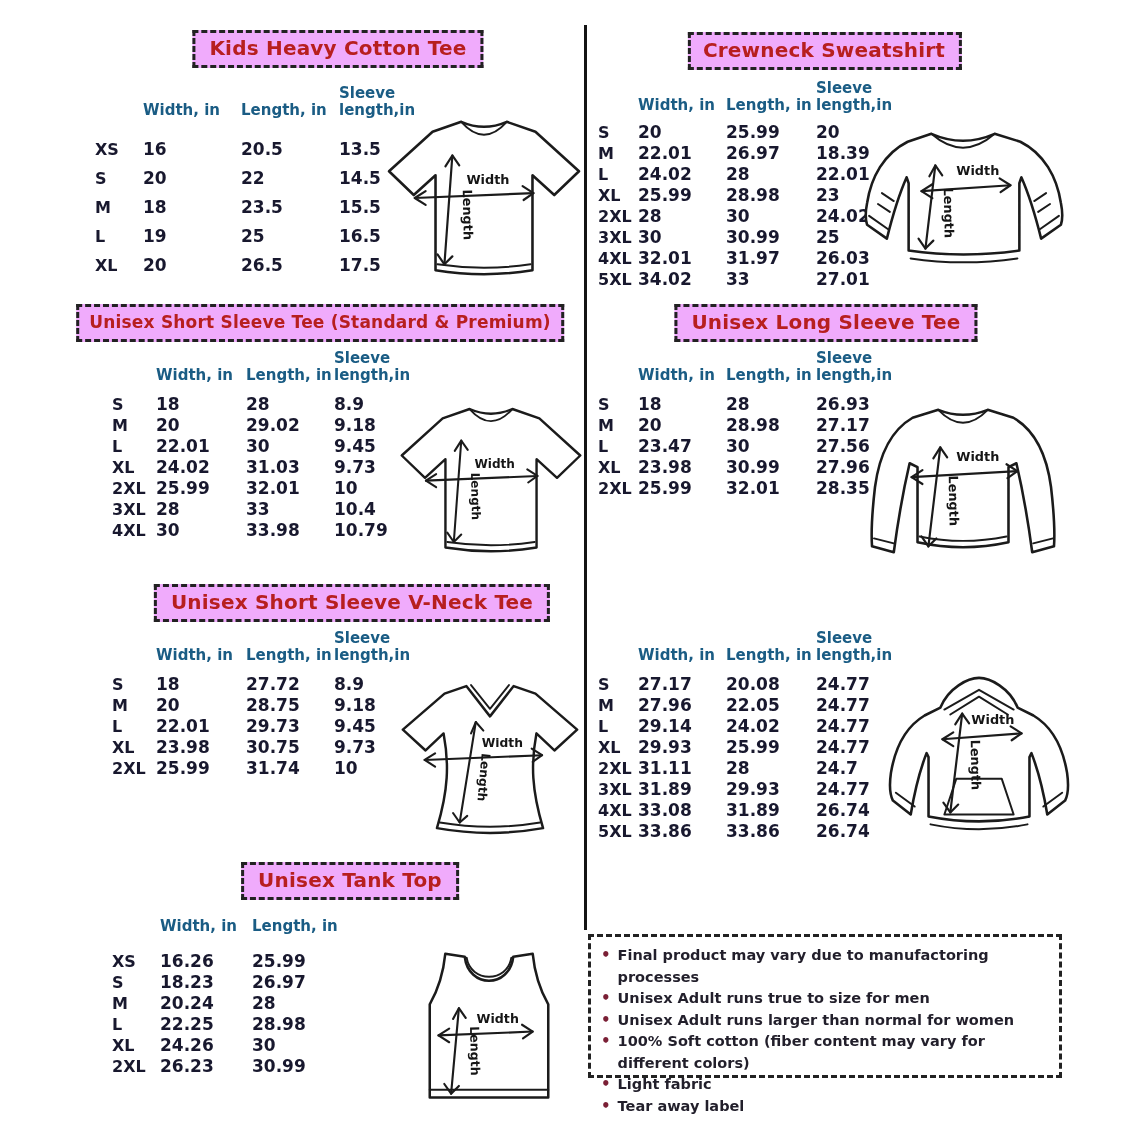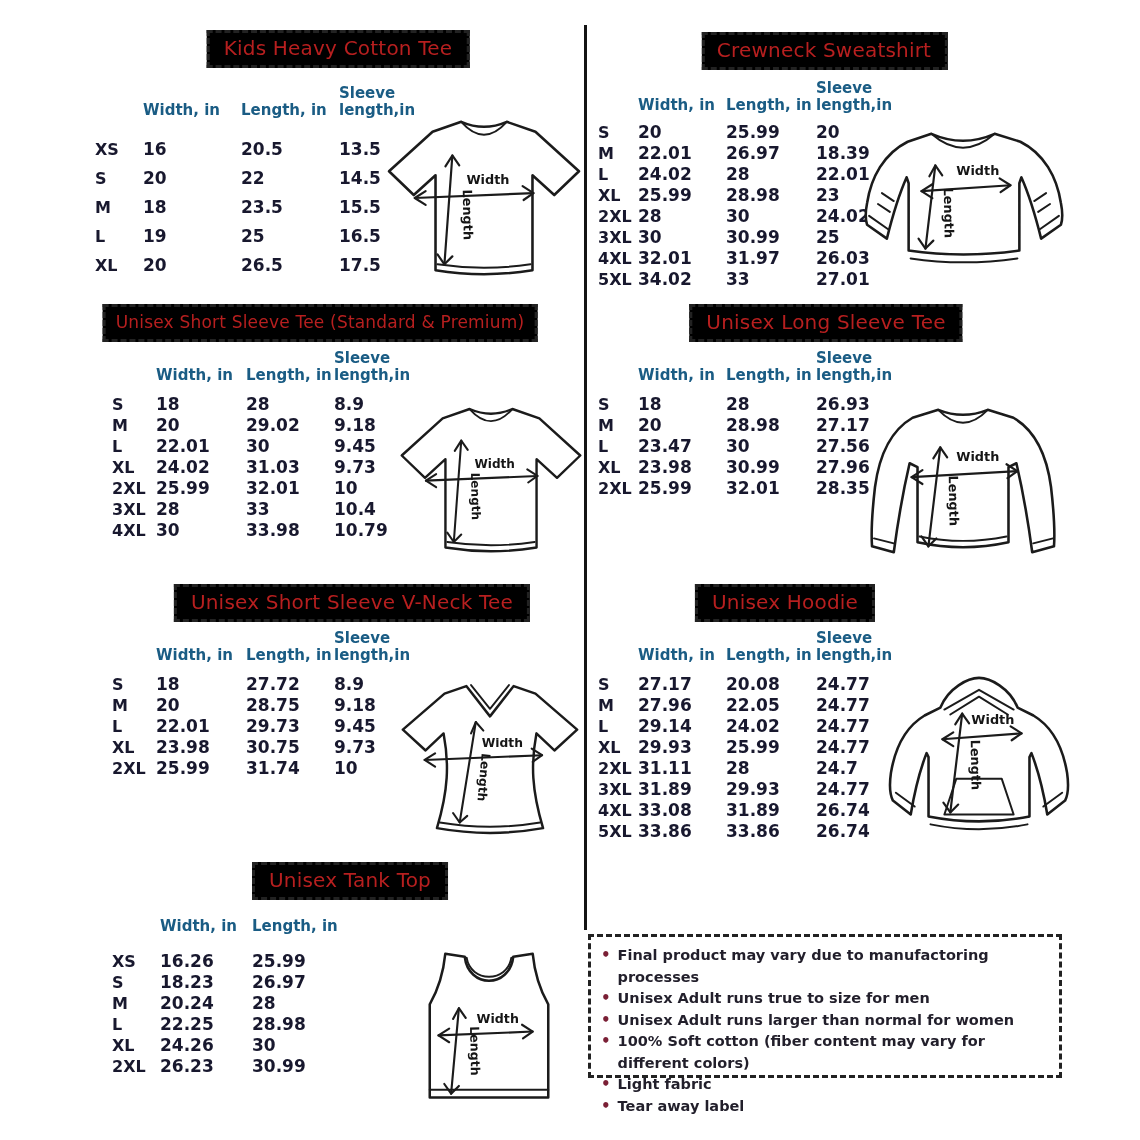--- a/index.html
+++ b/index.html
@@ -6,22 +6,22 @@
     --title-red:#b71f1f; --header-blue:#1a5c84; --text-dark:#18182e;
     --bullet-maroon:#7a1f35; --line:#1b1b1b;
   }
   *{box-sizing:border-box;margin:0;padding:0;}
   body{width:1140px;height:1140px;background:#ffffff;
        font-family:"DejaVu Sans","Liberation Sans",sans-serif;overflow:hidden;}
   .canvas{position:relative;width:1140px;height:1140px;background:#fff;}
   .divider{position:absolute;left:584px;top:25px;width:3px;height:905px;background:#141414;}
 
   .title-box{position:absolute;transform:translateX(-50%);white-space:nowrap;
-    border:3px dashed #222;background:#000000;padding:3px 14px 5px 14px;
-    color:var(--title-red);font-size:20px;font-weight:normal;letter-spacing:.2px;}
+    border:3px dashed #222;background:#f0abfc;padding:3px 14px 5px 14px;
+    color:var(--title-red);font-size:20px;font-weight:bold;letter-spacing:.2px;}
   .title-box.long{font-size:17px;padding:5px 10px 7px 10px;}
 
   .size-table{position:absolute;color:var(--text-dark);font-weight:bold;}
   .trow{display:grid;grid-template-columns:var(--cols);align-items:center;height:var(--rowh,21px);}
   .trow.thead{height:auto;align-items:end;margin-bottom:var(--headgap,10px);}
   .tcell{font-size:17px;line-height:1;}
   .size-cell{font-size:16px;}
   .col-header{color:var(--header-blue);font-size:15px;line-height:17px;}
   .col-header.sleeve{max-width:74px;}
 
@@ -360,21 +360,20 @@
     </g>
     <g class="arrow">
       <path d="M80,52 L63,158"></path>
         <path d="M75,64 L80,52 L88,61"></path>
         <path d="M56,148 L63,158 L71,151"></path>
     </g>
     <text x="108" y="78" text-anchor="middle">Width</text>
     <text x="84" y="110" text-anchor="middle" transform="rotate(95 84,110)">Length</text>
   </svg>
 
-  <div class="title-box" style="left:785px;top:584px;">Unisex Hoodie</div>
   <div class="size-table" style="left:598px;top:630px;--cols:40px 88px 90px 74px;--rowh:21px;--headgap:10px;">
       <div class="trow thead">
         <span class="tcell size-cell"></span>
         <span class="tcell col-header">Width, in</span>
         <span class="tcell col-header">Length, in</span>
         <span class="tcell col-header sleeve">Sleeve length,in</span>
       </div>
       <div class="trow">
         <span class="tcell size-cell">S</span>
         <span class="tcell">27.17</span>

